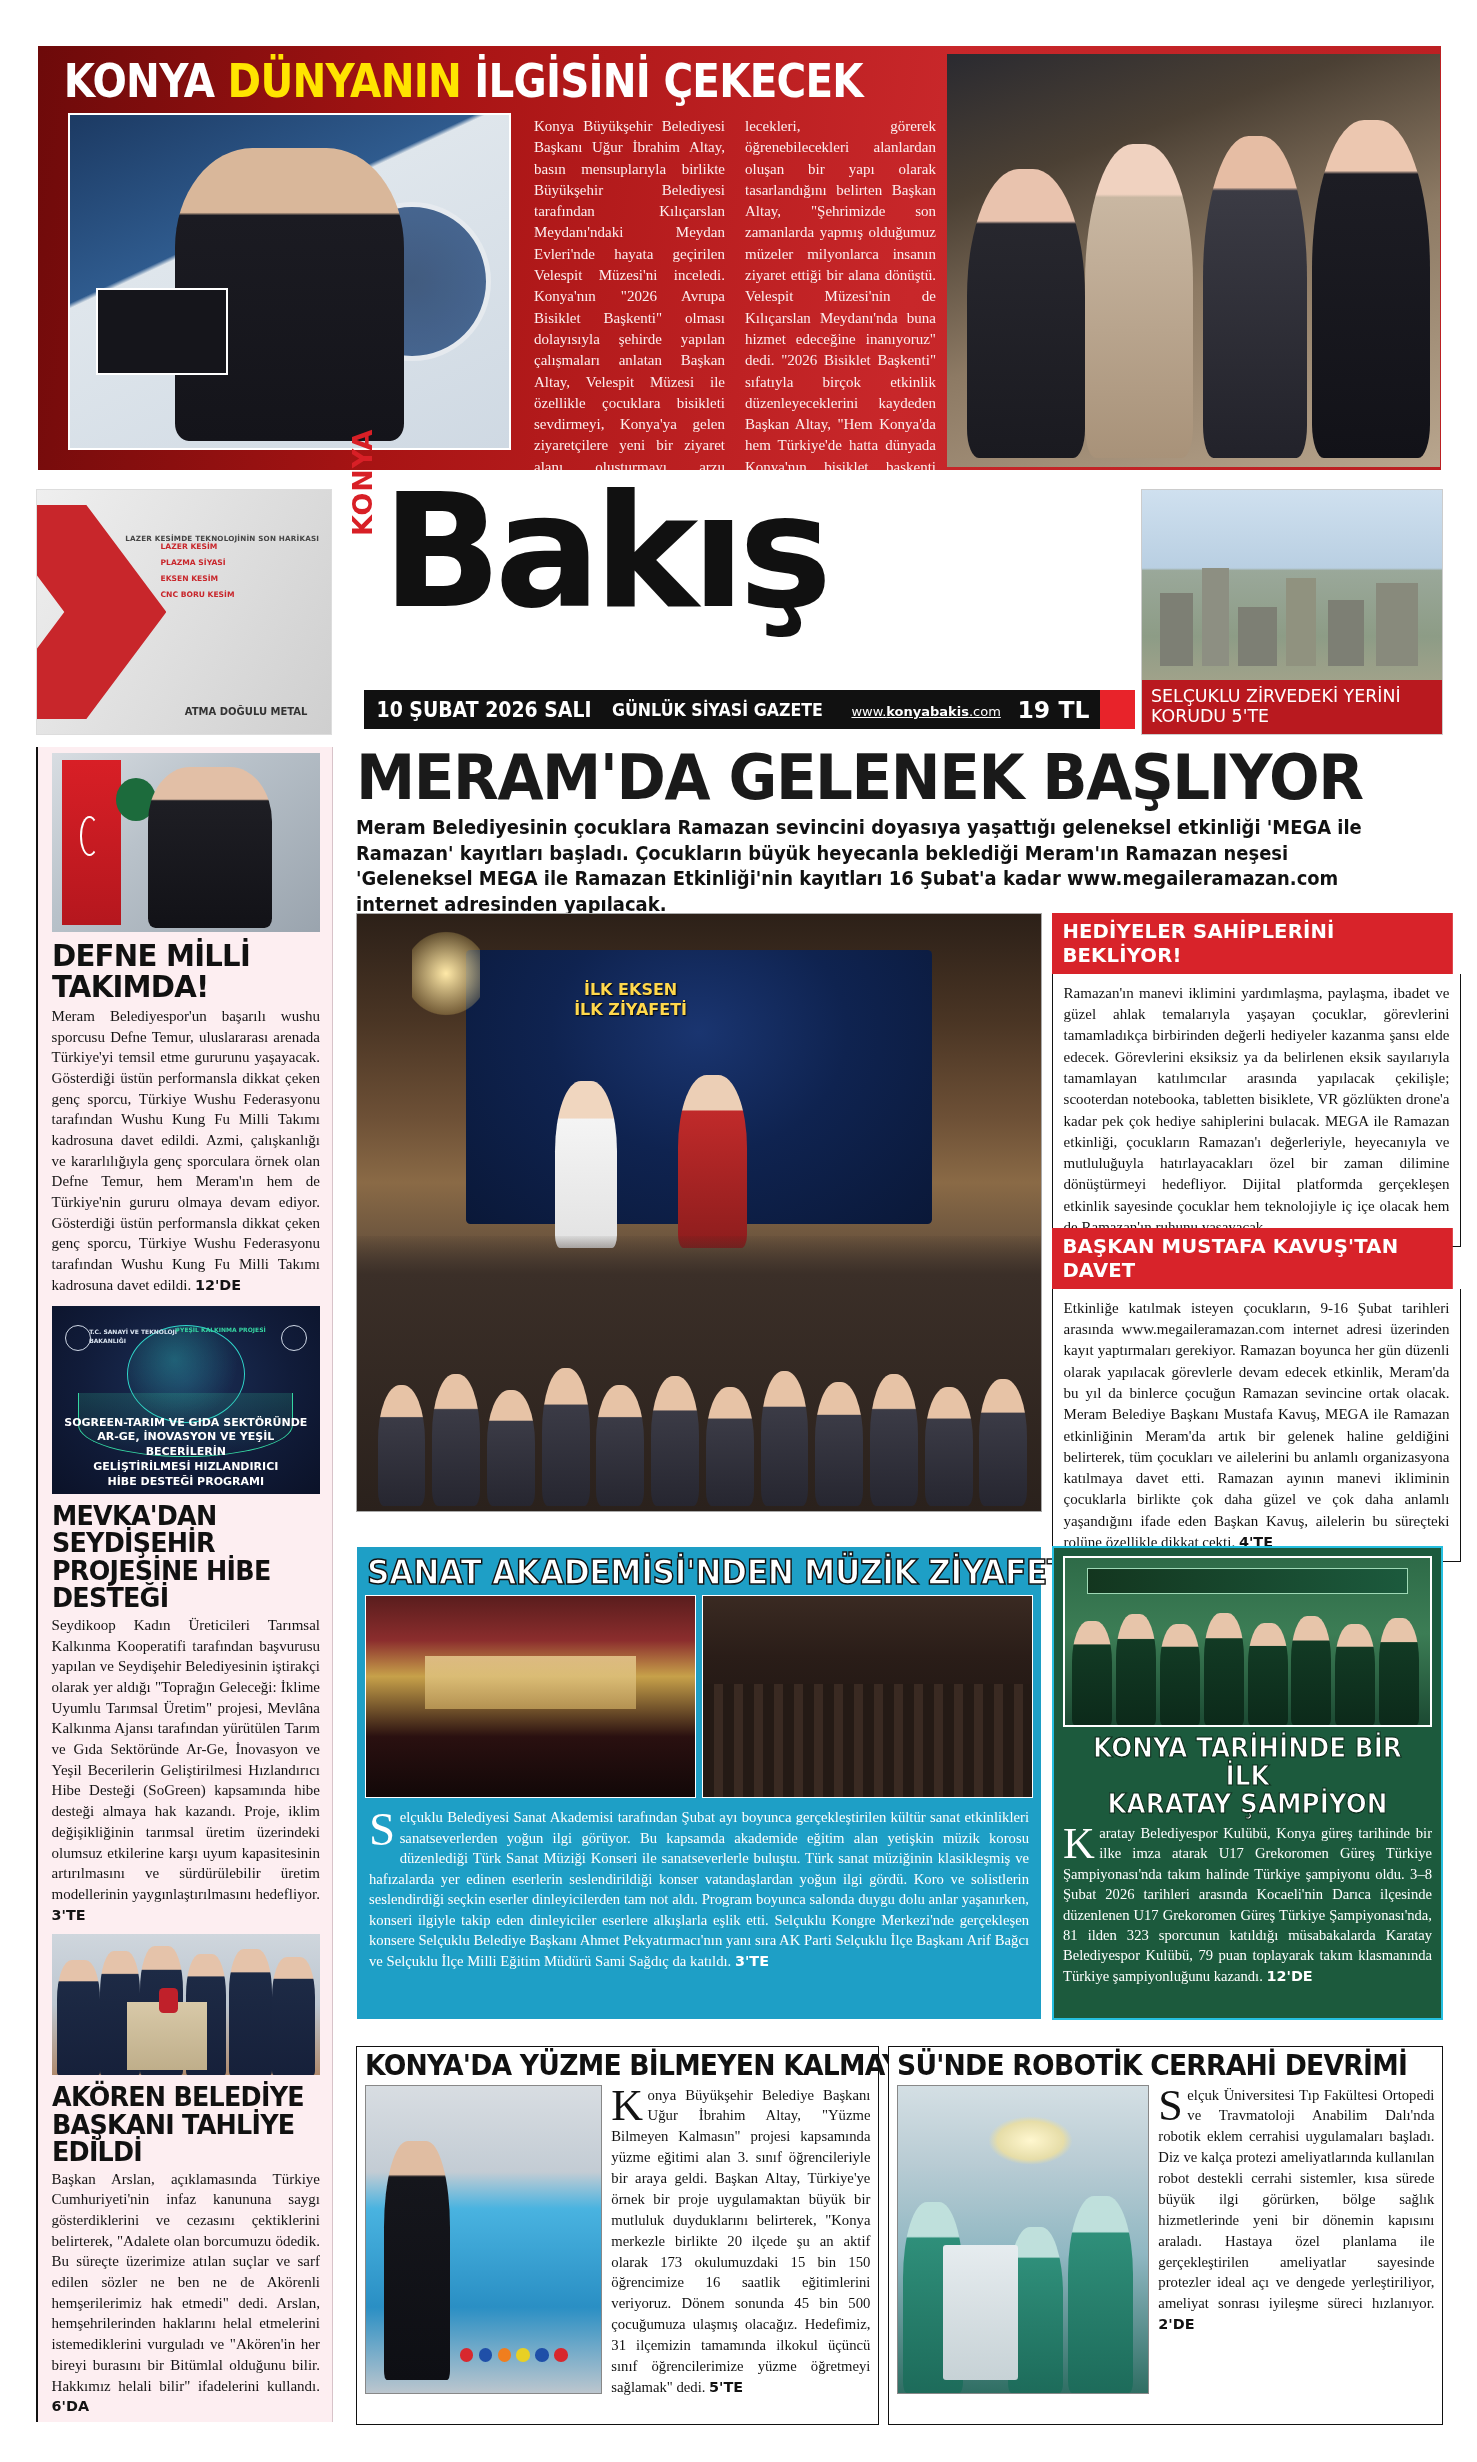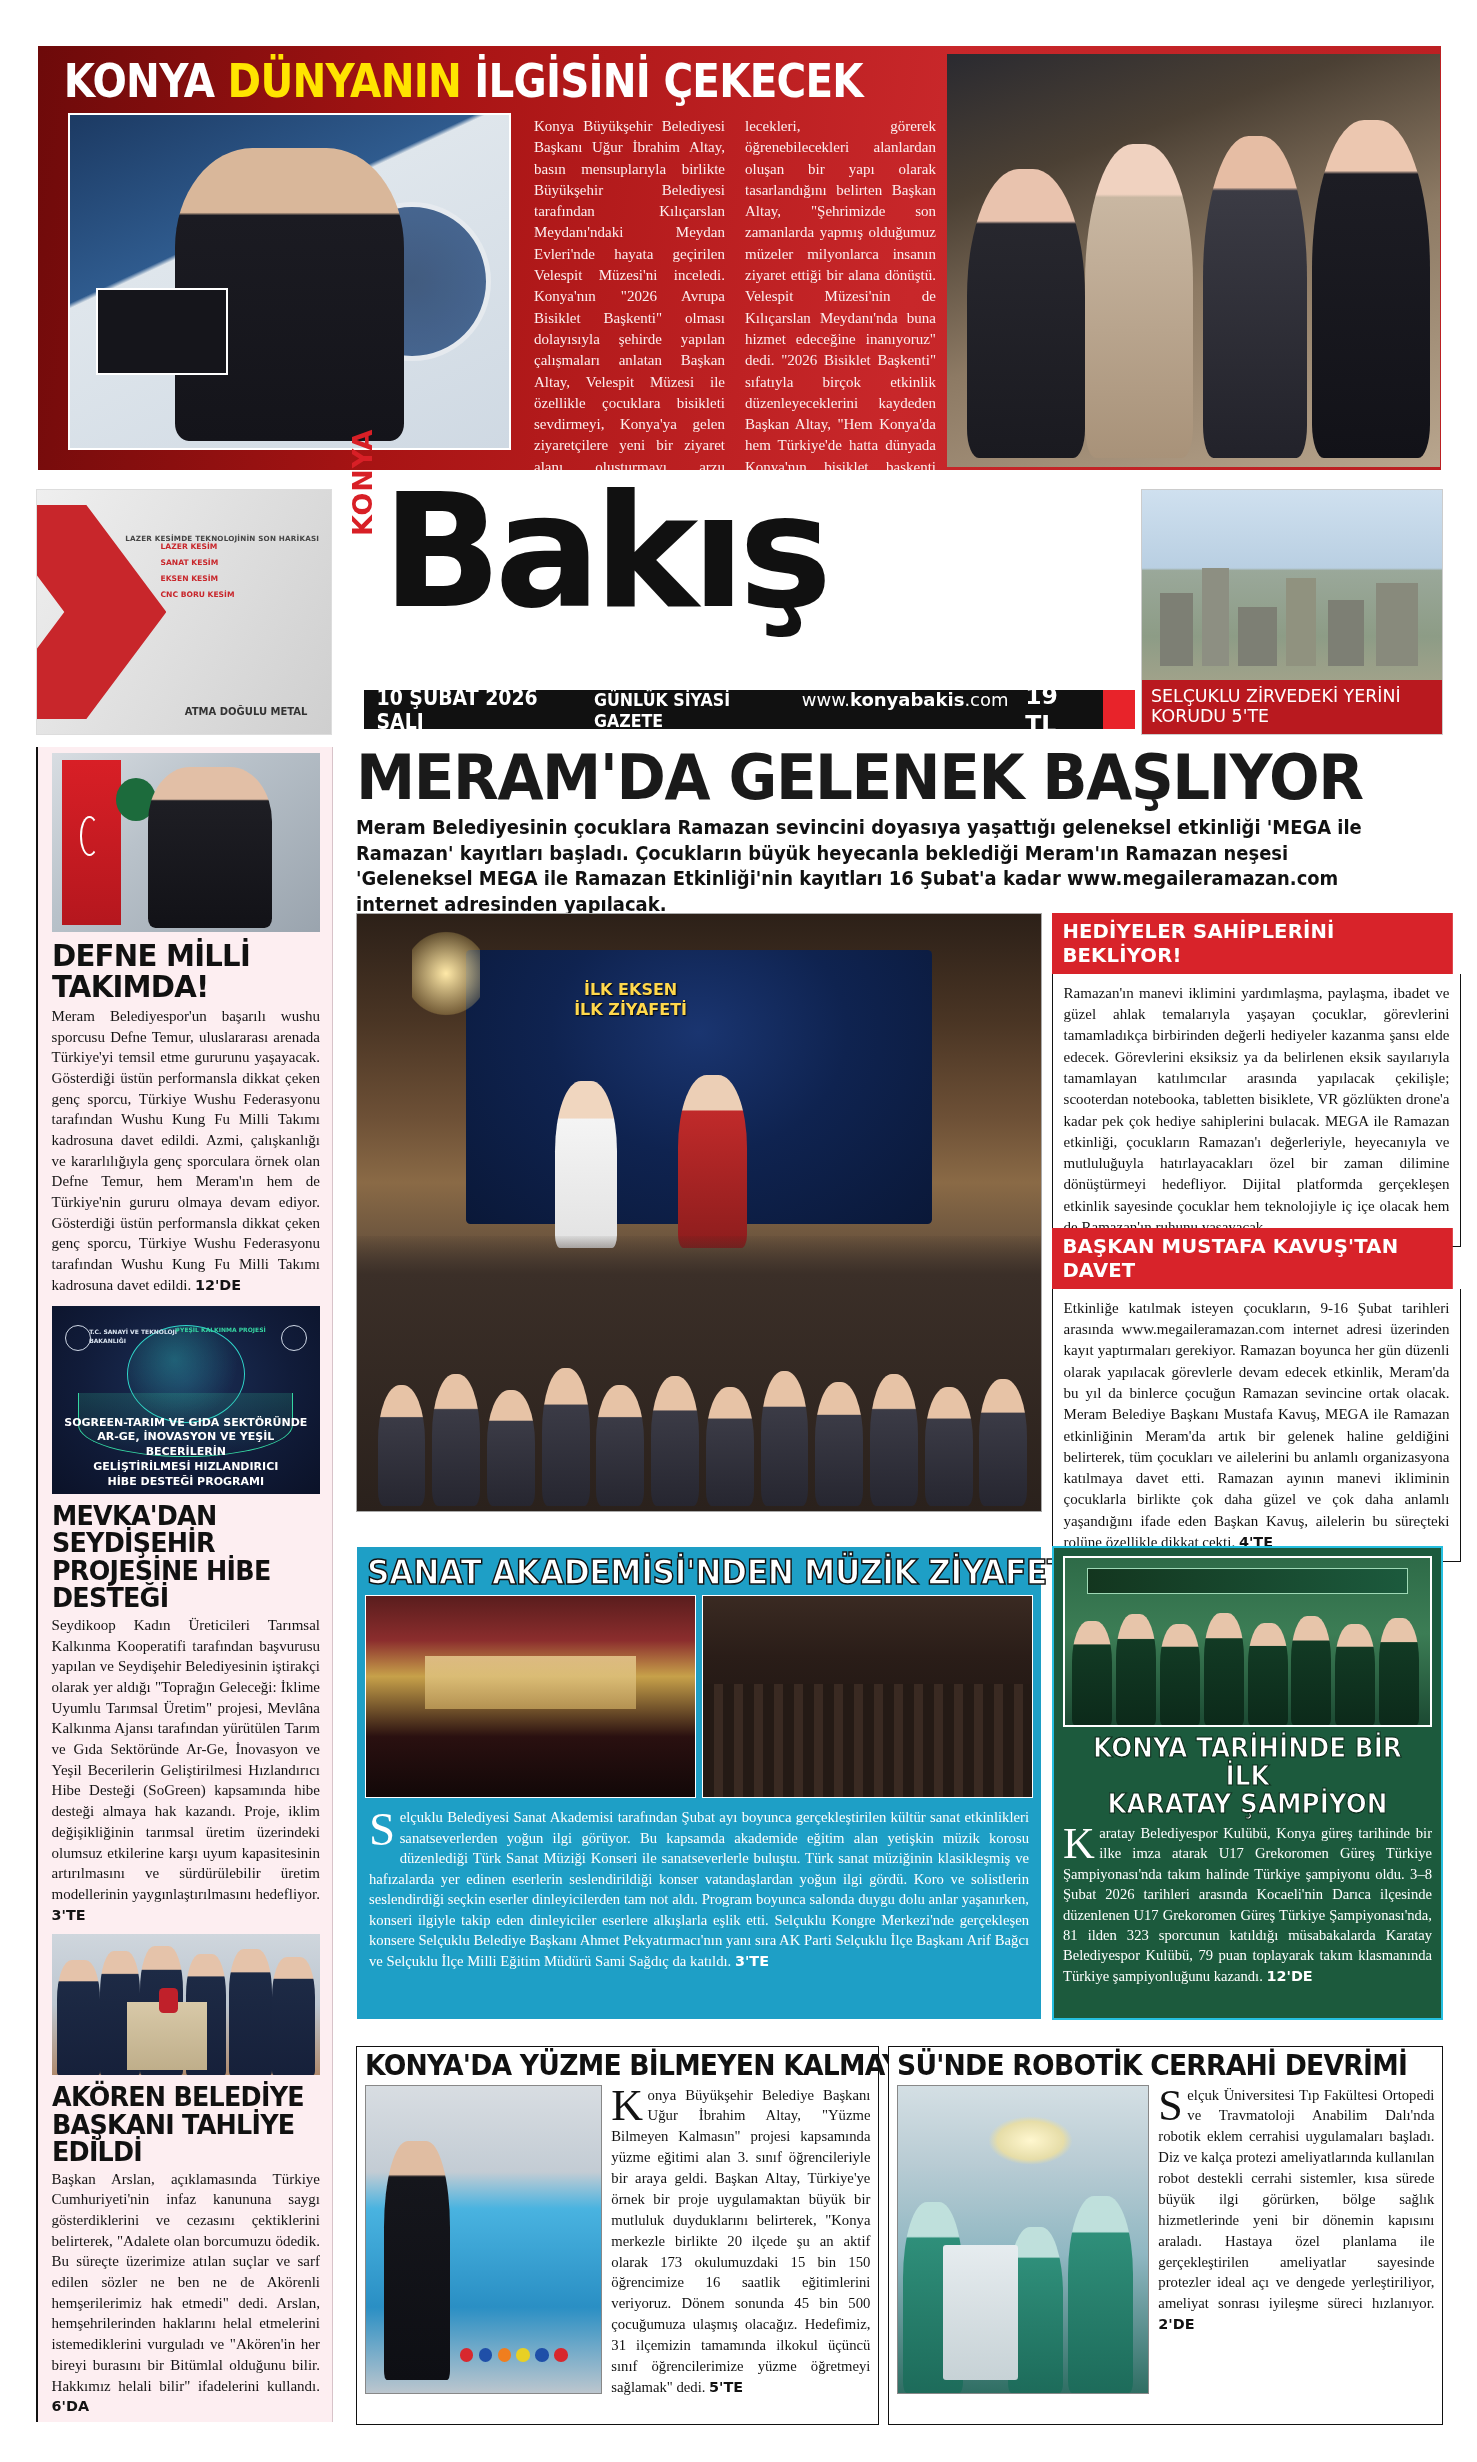--- a/index.html
+++ b/index.html
@@ -135,21 +135,21 @@
   }
   .mast-strip {
     position:absolute; left:26px; right:0; bottom:6px;
     height: 39px; background:#111111;
     display:flex; align-items:center; color:#ffffff;
     font-family:"DejaVu Sans", sans-serif;
   }
   .mast-date { font-weight:700; font-size:20.5px; padding-left:13.6px; transform: scaleX(.92); transform-origin:left; }
   .mast-sub { margin-left: auto; display:flex; align-items:baseline; gap:0px; padding-right:0; }
   .mast-sub .g1 { font-weight:700; font-size:18px; transform: scaleX(.88); transform-origin:left; }
-  .mast-sub .g2 { font-size:18px; }
+  .mast-sub .g2 { font-size:13px;text-decoration:underline; }
   .mast-sub .g2 b { font-weight:700; }
   .mast-price { font-weight:700; font-size:23.5px; padding:0 10.6px 0 16.7px; }
   .mast-redbox { width:35px; height:100%; background:#e8232a; }
 
   .mast-right {
     width: 302px; height: 100%;
     position: relative; overflow: hidden;
     border: 0.8px solid #cccccc;
   }
   .mast-right .city {
@@ -444,21 +444,21 @@
   </div>
 
   <div class="masthead-row">
 
     <div class="mast-ad">
       <div class="ad-bg"></div>
       <div class="ad-chevron"></div>
       <div class="ad-tag">LAZER KESİMDE TEKNOLOJİNİN SON HARİKASI</div>
       <div class="ad-lines">
         <div>LAZER KESİM</div>
-        <div>SANAT KESİM</div>
+        <div>PLAZMA SİYASİ</div>
         <div>EKSEN KESİM</div>
         <div>CNC BORU KESİM</div>
       </div>
       <div class="ad-brand">ATMA DOĞULU METAL</div>
     </div>
 
     <div class="mast-center">
       <div class="mast-konya">KONYA</div>
       <div class="mast-title">Bakış</div>
       <div class="mast-strip">

